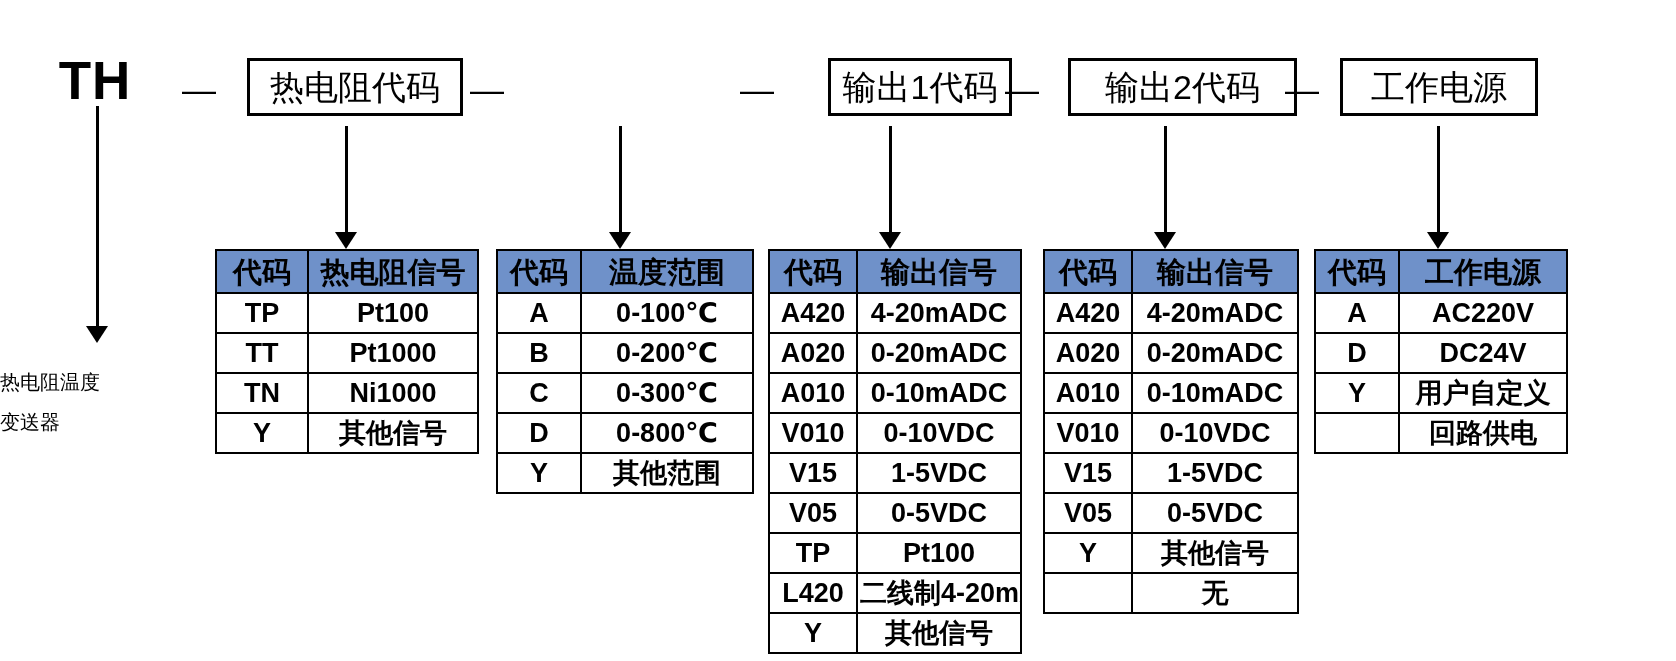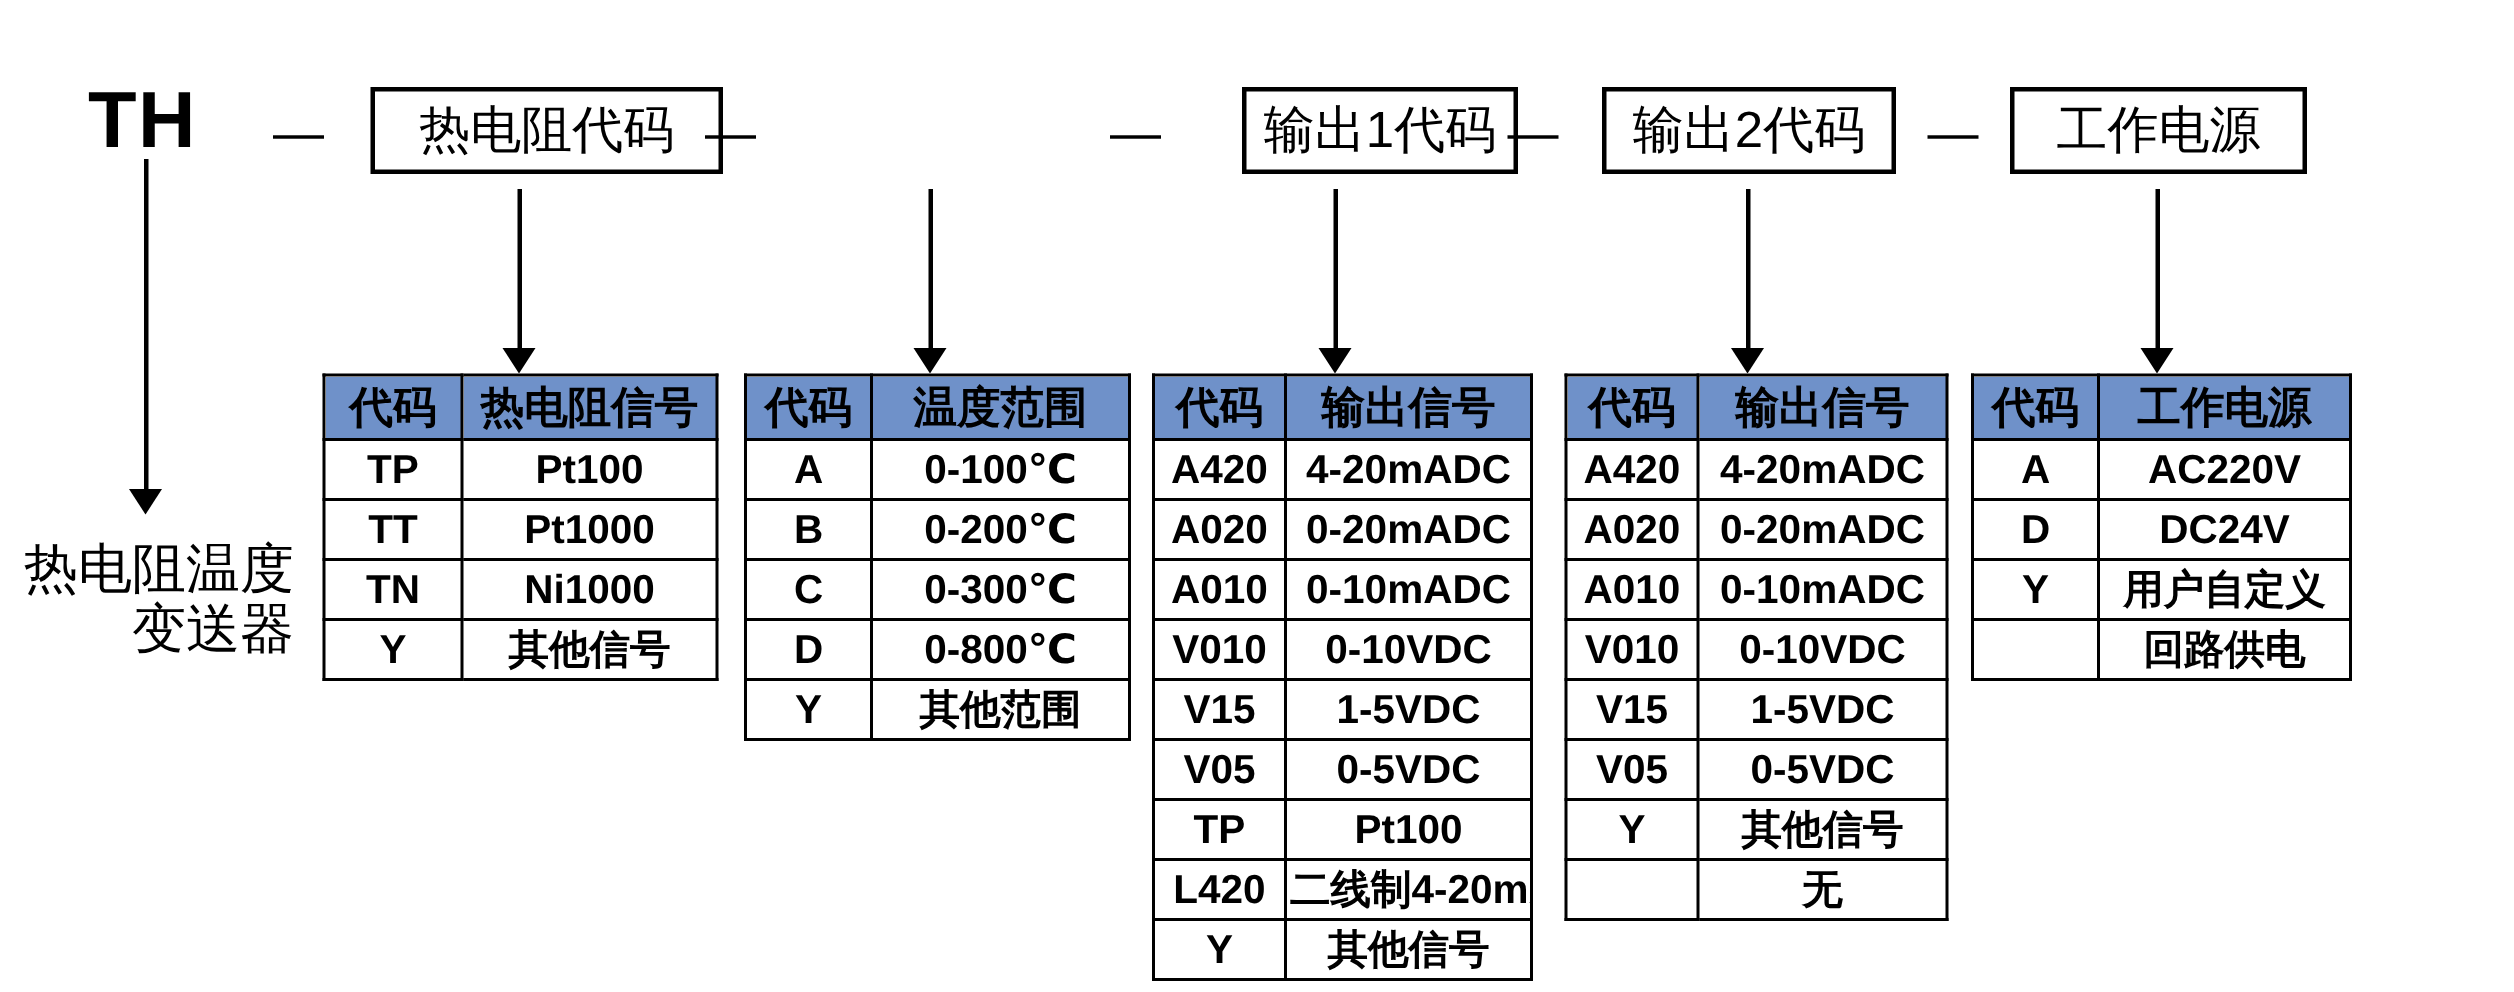--- a/index.html
+++ b/index.html
@@ -106,45 +106,44 @@
     font-size: 29px;
     height: 41px;
   }
 
   
   .caption {
     position: absolute;
     left: 0px;
     top: 330px;
     width: 196px;
-    text-align: right;
-    font-size: 36px;
+    text-align: left;
+    font-size: 20px;
     line-height: 40px;
-    font-family: Liberation Mono, monospace;
   }
 </style>
 </head>
 <body>
 
 <div class="stage">
 
   <div class="code-row">
 
     <div class="prefix">TH</div>
 
     <div class="dash" style="left:182px;">—</div>
-    <div class="hdr-box" style="left:247px; width:235px;">热电阻代码</div>
+    <div class="hdr-box" style="left:247px; width:216px;">热电阻代码</div>
 
     <div class="dash" style="left:470px;">—</div>
 
     <div class="dash" style="left:740px;">—</div>
     <div class="hdr-box" style="left:828px; width:184px;">输出1代码</div>
 
     <div class="dash" style="left:1005px;">—</div>
-    <div class="hdr-box" style="left:1068px; width:196px;">输出2代码</div>
+    <div class="hdr-box" style="left:1068px; width:229px;">输出2代码</div>
 
     <div class="dash" style="left:1285px;">—</div>
     <div class="hdr-box" style="left:1340px; width:198px;">工作电源</div>
   </div>
 
   <div class="vline" style="left:96px; top:74px; height:226px;"></div>
   <div class="arrow-head" style="left:86px; top:294px;"></div>
 
   <div class="vline" style="left:345px; top:94px; height:113px;"></div>
   <div class="arrow-head" style="left:335px; top:200px;"></div>

